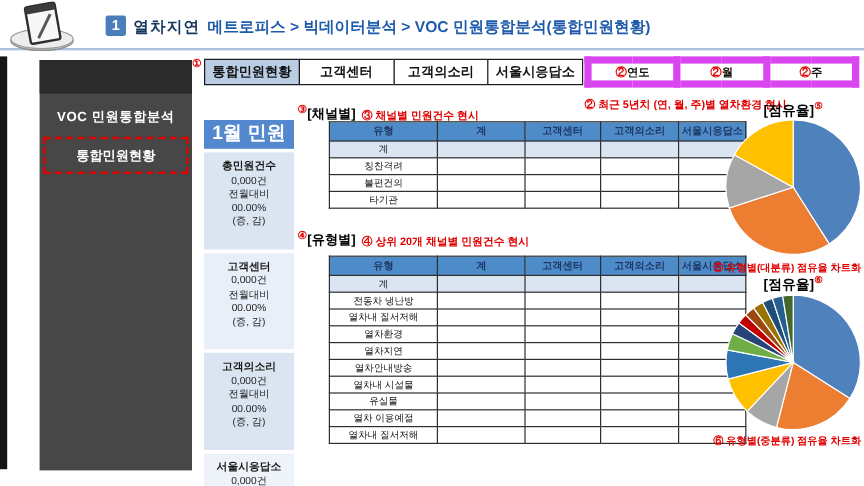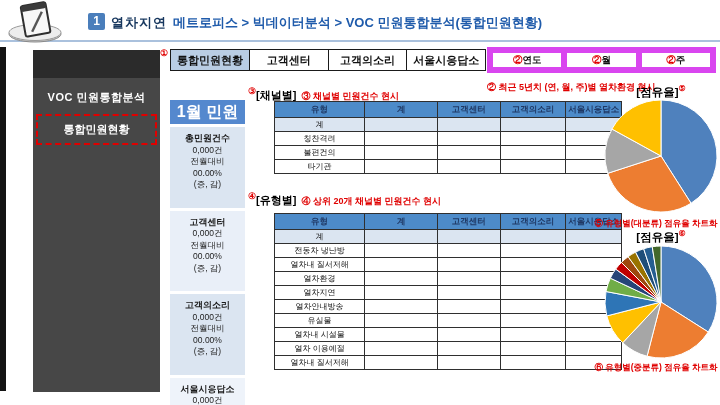--- a/index.html
+++ b/index.html
@@ -267,28 +267,28 @@
           <td></td>
         </tr>
         <tr>
           <td>열차안내방송</td>
           <td></td>
           <td></td>
           <td></td>
           <td></td>
         </tr>
         <tr>
+          <td>열차내 시설물</td>
+          <td></td>
+          <td></td>
+          <td></td>
+          <td></td>
+        </tr>
+        <tr>
           <td>유실물</td>
-          <td></td>
-          <td></td>
-          <td></td>
-          <td></td>
-        </tr>
-        <tr>
-          <td>열차내 시설물</td>
           <td></td>
           <td></td>
           <td></td>
           <td></td>
         </tr>
         <tr>
           <td>열차 이용예절</td>
           <td></td>
           <td></td>
           <td></td>

